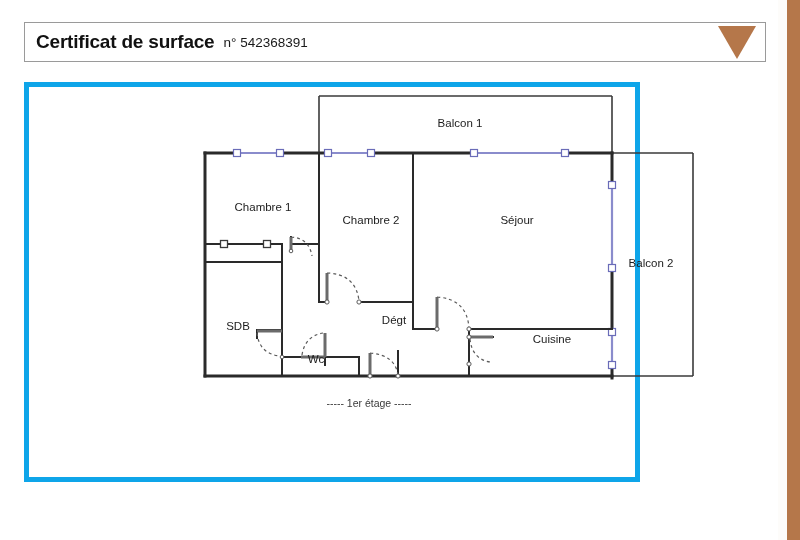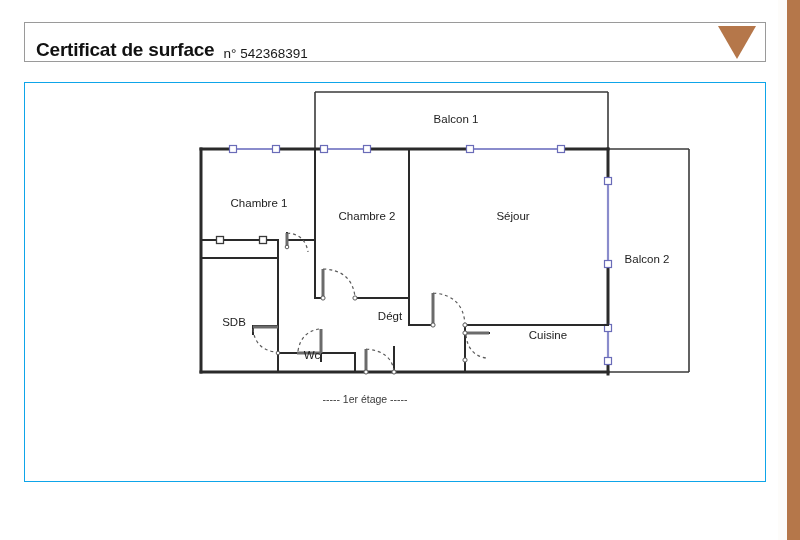--- a/index.html
+++ b/index.html
@@ -38,21 +38,21 @@
   #header-bar {
     position: absolute;
     left: 24px;
     top: 22px;
     width: 742px;
     height: 40px;
     box-sizing: border-box;
     border: 1px solid #9a9a9a;
     background: #ffffff;
     display: flex;
-    align-items: flex-end;
+    align-items: center;
   }
   #header-title {
     font-size: 19px;
     font-weight: bold;
     color: #111111;
     margin-left: 11px;
     letter-spacing: -0.2px;
     white-space: nowrap;
   }
   #header-ref {
@@ -91,24 +91,24 @@
     line-height: 14px;
     font-family: "Liberation Sans", sans-serif;
   }
   #logo-text sup { font-size: 9px; }
 
   
   #content-frame {
     position: absolute;
     left: 24px;
     top: 82px;
-    width: 742px;
+    width: 616px;
     height: 400px;
     box-sizing: border-box;
-    border: 1px solid #0ea5e9;
+    border: 5px solid #0ea5e9;
     background: #ffffff;
   }
 
   #plan-svg { position: absolute; left: 0; top: 0; }
 
   .room-label {
     font-family: "Liberation Sans", sans-serif;
     font-size: 11.5px;
     fill: #1c1c1c;
   }

